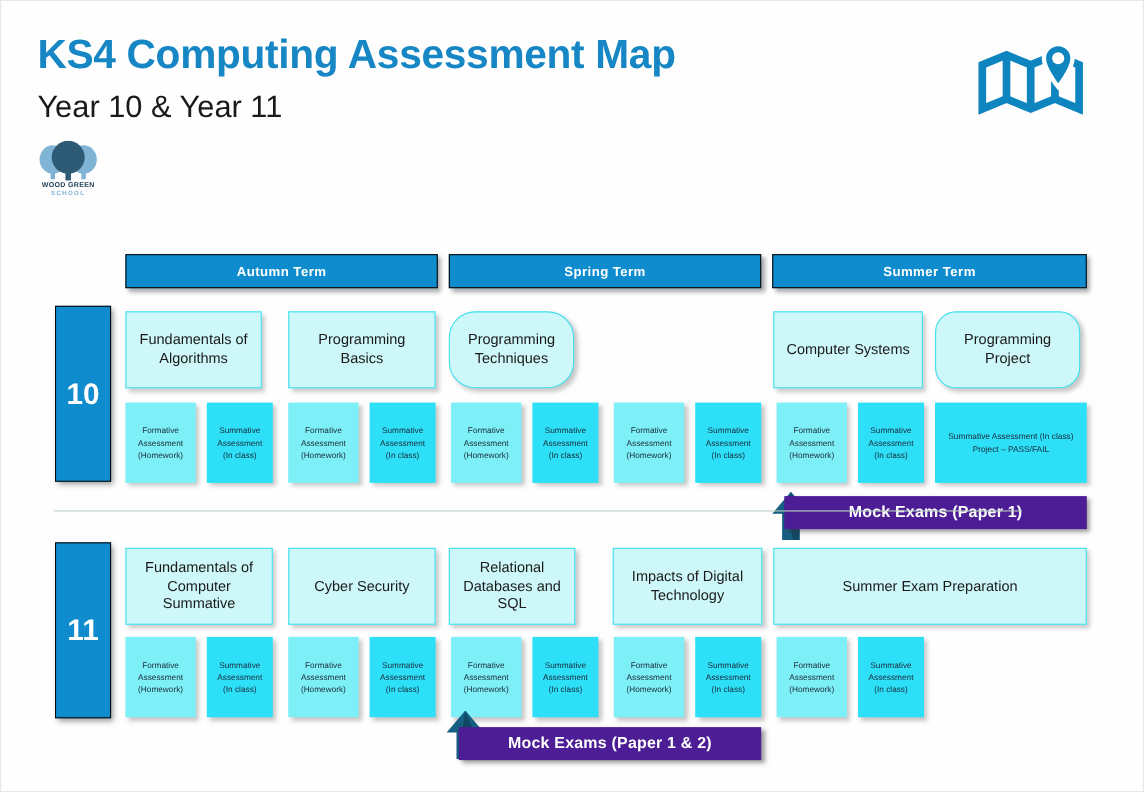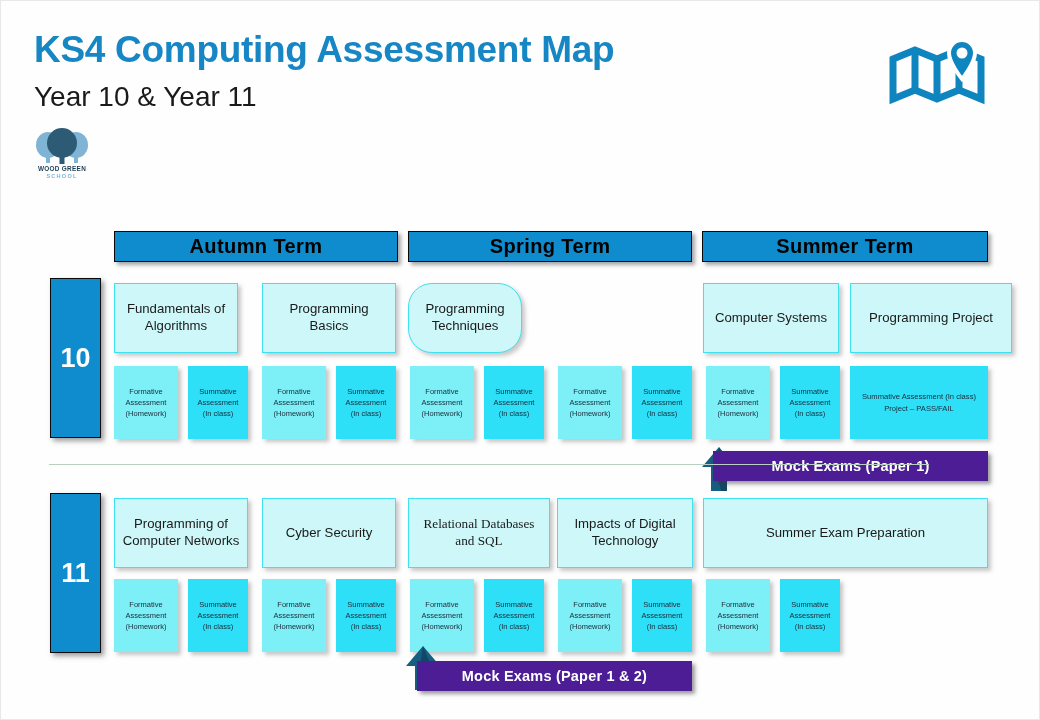--- a/index.html
+++ b/index.html
@@ -47,21 +47,21 @@
 
   
   .map-icon { position: absolute; right: 52px; top: 36px; width: 100px; height: 72px; }
 
   
   .term {
     position: absolute; top: 230px; height: 31px;
     background: #0f8cce;
     border: 1.4px solid #0a0a0a;
     display: flex; align-items: center; justify-content: center;
-    color: #000000; font-size: 20px; font-weight: bold;
+    color: #ffffff; font-size: 12px; font-weight: bold;
     box-shadow: 3px 3px 4px rgba(60,60,60,0.45);
     letter-spacing: 0.4px;
   }
   .term.t1 { left: 113px; width: 284px; }
   .term.t2 { left: 407px; width: 284px; }
   .term.t3 { left: 701px; width: 286px; }
 
   
   .year-block {
     position: absolute; left: 49px; width: 51px;
@@ -154,21 +154,21 @@
   <div class="term t1">Autumn Term</div>
   <div class="term t2">Spring Term</div>
   <div class="term t3">Summer Term</div>
 
   <div class="year-block y10">10</div>
 
   <div class="topic" style="left:113px;  width:124px; top:282px;">Fundamentals of Algorithms</div>
   <div class="topic" style="left:261px;  width:134px; top:282px;">Programming Basics</div>
   <div class="topic" style="left:407px;  width:114px; top:282px;border-radius:24px;">Programming Techniques</div>
   <div class="topic" style="left:702px;  width:136px; top:282px;">Computer Systems</div>
-  <div class="topic" style="left:849px;  width:162px; top:282px;">Programming Project</div>
+  <div class="topic" style="left:849px;  width:132px; top:282px;border-radius:19px;">Programming Project</div>
 
   <div class="assess formative" style="left:113px; width:64px;  top:365px;">
     <span><span>Formative</span><br><span>Assessment</span><br><span>(Homework)</span></span>
   </div>
   <div class="assess summative" style="left:187px; width:60px;  top:365px;">
     <span><span>Summative</span><br><span>Assessment</span><br><span>(In class)</span></span>
   </div>
   <div class="assess formative" style="left:261px; width:64px;  top:365px;">
     <span><span>Formative</span><br><span>Assessment</span><br><span>(Homework)</span></span>
   </div>
@@ -200,23 +200,23 @@
   <svg class="mock-arrow" style="left:701px; top:446px;" viewBox="0 0 34 44">
     <path d="M17,0 L34,20 L25,20 L25,44 L9,44 L9,20 L0,20 Z" fill="#165f82"></path>
     <path d="M17,0 L25,20 L25,44 L19,44 L14,20 Z" fill="#0d3450" opacity="0.55"></path>
   </svg>
   <div class="mock" style="left:712px; width:275px; top:450px;">Mock Exams (Paper 1)</div>
 
   <div class="divider"></div>
 
   <div class="year-block y11">11</div>
 
-  <div class="topic" style="left:113px;  width:134px; top:497px;">Programming of Computer Networks</div>
+  <div class="topic" style="left:113px;  width:134px; top:497px;">Fundamentals of Computer Summative</div>
   <div class="topic" style="left:261px;  width:134px; top:497px;">Cyber Security</div>
-  <div class="topic" style="left:407px;  width:142px; top:497px;font-family:Liberation Serif, serif;">Relational Databases and SQL</div>
+  <div class="topic" style="left:407px;  width:115px; top:497px;">Relational Databases and SQL</div>
   <div class="topic" style="left:556px;  width:136px; top:497px;">Impacts of Digital Technology</div>
   <div class="topic" style="left:702px;  width:285px; top:497px;">Summer Exam Preparation</div>
 
   <div class="assess formative" style="left:113px; width:64px;  top:578px;">
     <span><span>Formative</span><br><span>Assessment</span><br><span>(Homework)</span></span>
   </div>
   <div class="assess summative" style="left:187px; width:60px;  top:578px;">
     <span><span>Summative</span><br><span>Assessment</span><br><span>(In class)</span></span>
   </div>
   <div class="assess formative" style="left:261px; width:64px;  top:578px;">

